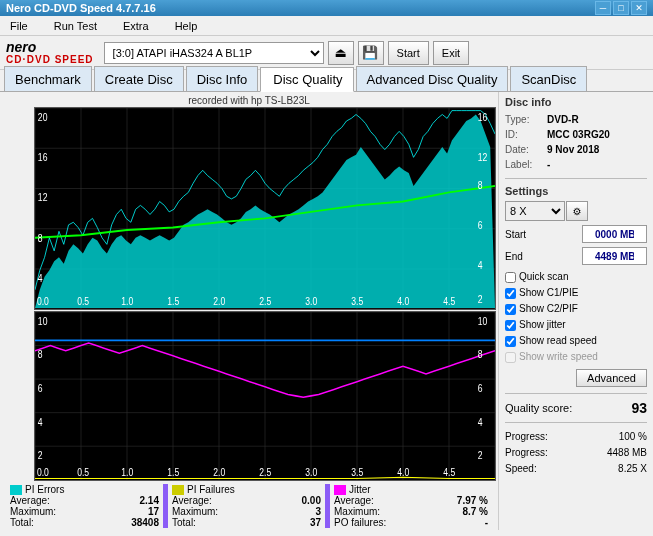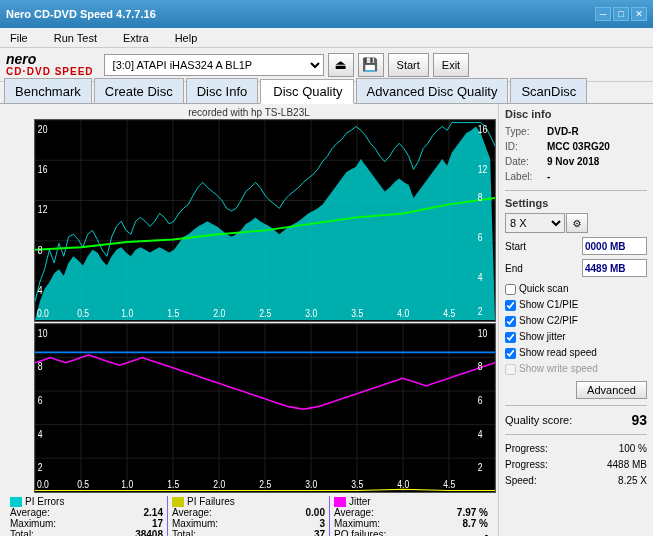--- a/index.html
+++ b/index.html
@@ -8,21 +8,21 @@
       height: 536px;
       font-family: 'Segoe UI', Tahoma, sans-serif;
       font-size: 11px;
       background: #f0f0f0;
       overflow: hidden;
     }
     
     .title-bar {
       background: linear-gradient(to bottom, #4a9fd4, #2b7db5);
       color: white;
-      height: 28px;
+      height: 16px;
       display: flex;
       align-items: center;
       padding: 0 6px;
       justify-content: space-between;
     }
     .title-bar-left {
       display: flex;
       align-items: center;
       gap: 4px;
       font-size: 11px;
@@ -199,21 +199,21 @@
       display: inline-block;
     }
     .stats-grid {
       display: grid;
       grid-template-columns: repeat(3, 1fr);
       gap: 0;
       font-size: 10px;
     }
     .stat-col {
       padding: 0 4px;
-      border-right: 1px solid #8b5cf6;
+      border-right: 5px solid #8b5cf6;
     }
     .stat-col:last-child { border-right: none; }
     .stat-row {
       display: flex;
       justify-content: space-between;
     }
     .stat-value {
       font-weight: bold;
       color: #000;
     }
@@ -250,21 +250,21 @@
       height: 20px;
       font-size: 11px;
       border: 1px solid #999;
     }
     .mb-input {
       width: 65px;
       height: 18px;
       font-size: 10px;
       border: 1px solid #999;
       background: white;
-      padding: 0 2px;
+      padding: 0 12px;
       color: #000080;
       font-weight: bold;
     }
     .field-row {
       display: flex;
       align-items: center;
       justify-content: space-between;
       font-size: 10px;
     }
     .checkbox-row {

